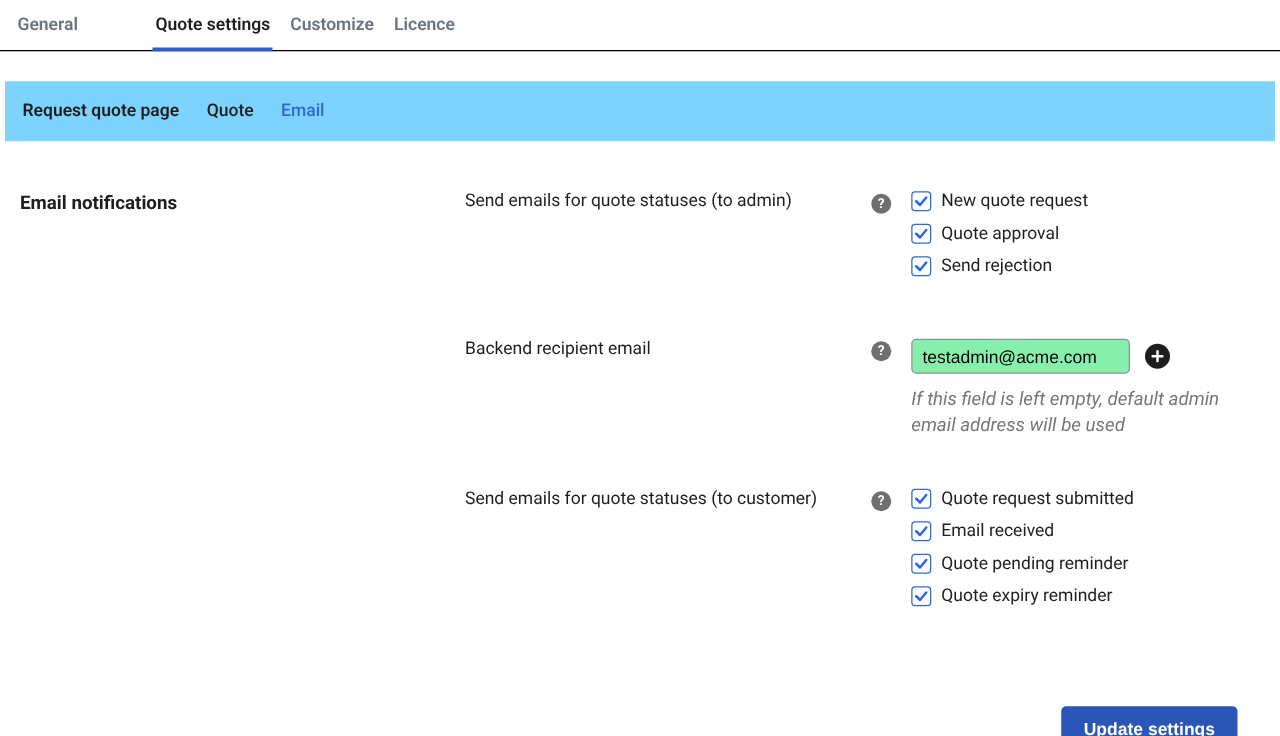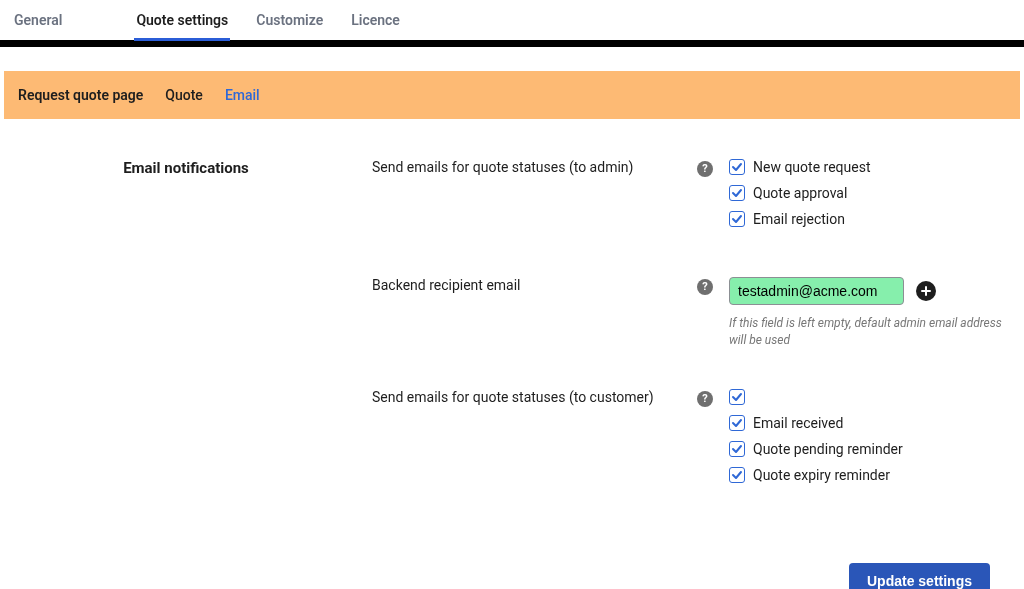--- a/index.html
+++ b/index.html
@@ -7,60 +7,60 @@
     font-family: -apple-system, BlinkMacSystemFont, "Segoe UI", Roboto, "Helvetica Neue", Arial, sans-serif;
     font-size: 14px;
     color: #1e1e1e;
     background: #fff;
     width: 1024px;
   }
 
   
   .tabs {
     display: flex;
-    gap: 24px;
+    gap: 12px;
     padding: 8px 16px 0 12px;
-    border-bottom: 7px solid #000000;
+    border-bottom: 1px solid #000000;
   }
   .tab {
     padding: 4px 2px 10px 2px;
     color: #6b7280;
     font-size: 14px;
     font-weight: 600;
     cursor: pointer;
     border-bottom: 3px solid transparent;
     margin-bottom: -1px;
   }
   .tab.active {
     color: #1e1e1e;
     border-bottom-color: #2b5dd7;
     margin-left: 46px;
   }
 
   
   .subtabs {
     display: flex;
     gap: 22px;
-    background: #fdba74;
+    background: #7dd3fc;
     padding: 16px 14px;
     margin: 24px 4px 0 4px;
   }
   .subtab {
     font-size: 14px;
     color: #1e1e1e;
     font-weight: 600;
     cursor: pointer;
   }
   .subtab.normal { font-weight: 500; }
   .subtab.active { color: #2f68d6; font-weight: 500; }
 
   
   .content { padding: 40px 16px 20px 16px; }
   .row { display: flex; align-items: flex-start; margin-bottom: 40px; }
-  .col-section-title { width: 340px; flex-shrink: 0; font-size: 15px; font-weight: 700; color: #1e1e1e; text-align: center; }
+  .col-section-title { width: 340px; flex-shrink: 0; font-size: 15px; font-weight: 700; color: #1e1e1e; }
   .col-label { width: 325px; flex-shrink: 0; font-size: 14px; color: #1e1e1e; padding-top: 0; display:flex; align-items:flex-start;margin-left:16px; }
   .col-help  { width: 32px; flex-shrink: 0; display:flex; justify-content:flex-start; padding-top:2px; }
   .col-control { flex: 1; }
 
   .help-icon {
     width: 16px; height: 16px; border-radius: 50%;
     background: #6f6f6f; color: #fff; font-size: 11px; line-height: 16px;
     text-align: center; display:inline-block; font-weight:700;
     cursor: help;
   }
@@ -78,21 +78,21 @@
   .text-input {
     border: 1px solid #8c8f94; border-radius: 4px; padding: 5px 8px;
     font-size: 14px; width: 175px; background:#86efac;
   }
   .add-btn {
     width: 20px; height: 20px; border-radius: 50%;
     background:#1e1e1e; color:#fff; display:inline-flex;
     align-items:center; justify-content:center; margin-left:12px;
     cursor:pointer; font-weight:700;
   }
-  .helper-text { font-size: 12px; color: #777; font-style: italic; margin-top: 10px; max-width: 330px; line-height: 1.4; }
+  .helper-text { font-size: 15px; color: #777; font-style: italic; margin-top: 10px; max-width: 330px; line-height: 1.4; }
 
   .footer-actions { display:flex; justify-content:flex-end; padding: 10px 34px 20px 0; }
   .primary-btn {
     background:#2a56b8; color:#fff; border:none; border-radius:4px;
     padding: 10px 18px; font-size:14px; font-weight:600; cursor:pointer;
   }
 </style>
 </head>
 <body>
 
@@ -133,21 +133,21 @@
             </svg>
         </span>
         <span>Quote approval</span>
       </div>
       <div class="checkbox-line">
         <span class="cb checked">
           <svg width="12" height="12" viewBox="0 0 12 12">
               <path d="M2 6 L5 9 L10 3" stroke="#2f68d6" stroke-width="2" fill="none" stroke-linecap="round" stroke-linejoin="round"></path>
             </svg>
         </span>
-        <span>Email rejection</span>
+        <span>Send rejection</span>
       </div>
     </div>
   </div>
 
   <div class="row">
     <div class="col-section-title"></div>
     <div class="col-label">Backend recipient email</div>
     <div class="col-help">
         <span class="help-icon">?</span>
       </div>
@@ -170,20 +170,21 @@
     <div class="col-help">
         <span class="help-icon">?</span>
       </div>
     <div class="col-control">
       <div class="checkbox-line">
         <span class="cb checked">
           <svg width="12" height="12" viewBox="0 0 12 12">
               <path d="M2 6 L5 9 L10 3" stroke="#2f68d6" stroke-width="2" fill="none" stroke-linecap="round" stroke-linejoin="round"></path>
             </svg>
         </span>
+        <span>Quote request submitted</span>
       </div>
       <div class="checkbox-line">
         <span class="cb checked">
           <svg width="12" height="12" viewBox="0 0 12 12">
               <path d="M2 6 L5 9 L10 3" stroke="#2f68d6" stroke-width="2" fill="none" stroke-linecap="round" stroke-linejoin="round"></path>
             </svg>
         </span>
         <span>Email received</span>
       </div>
       <div class="checkbox-line">

